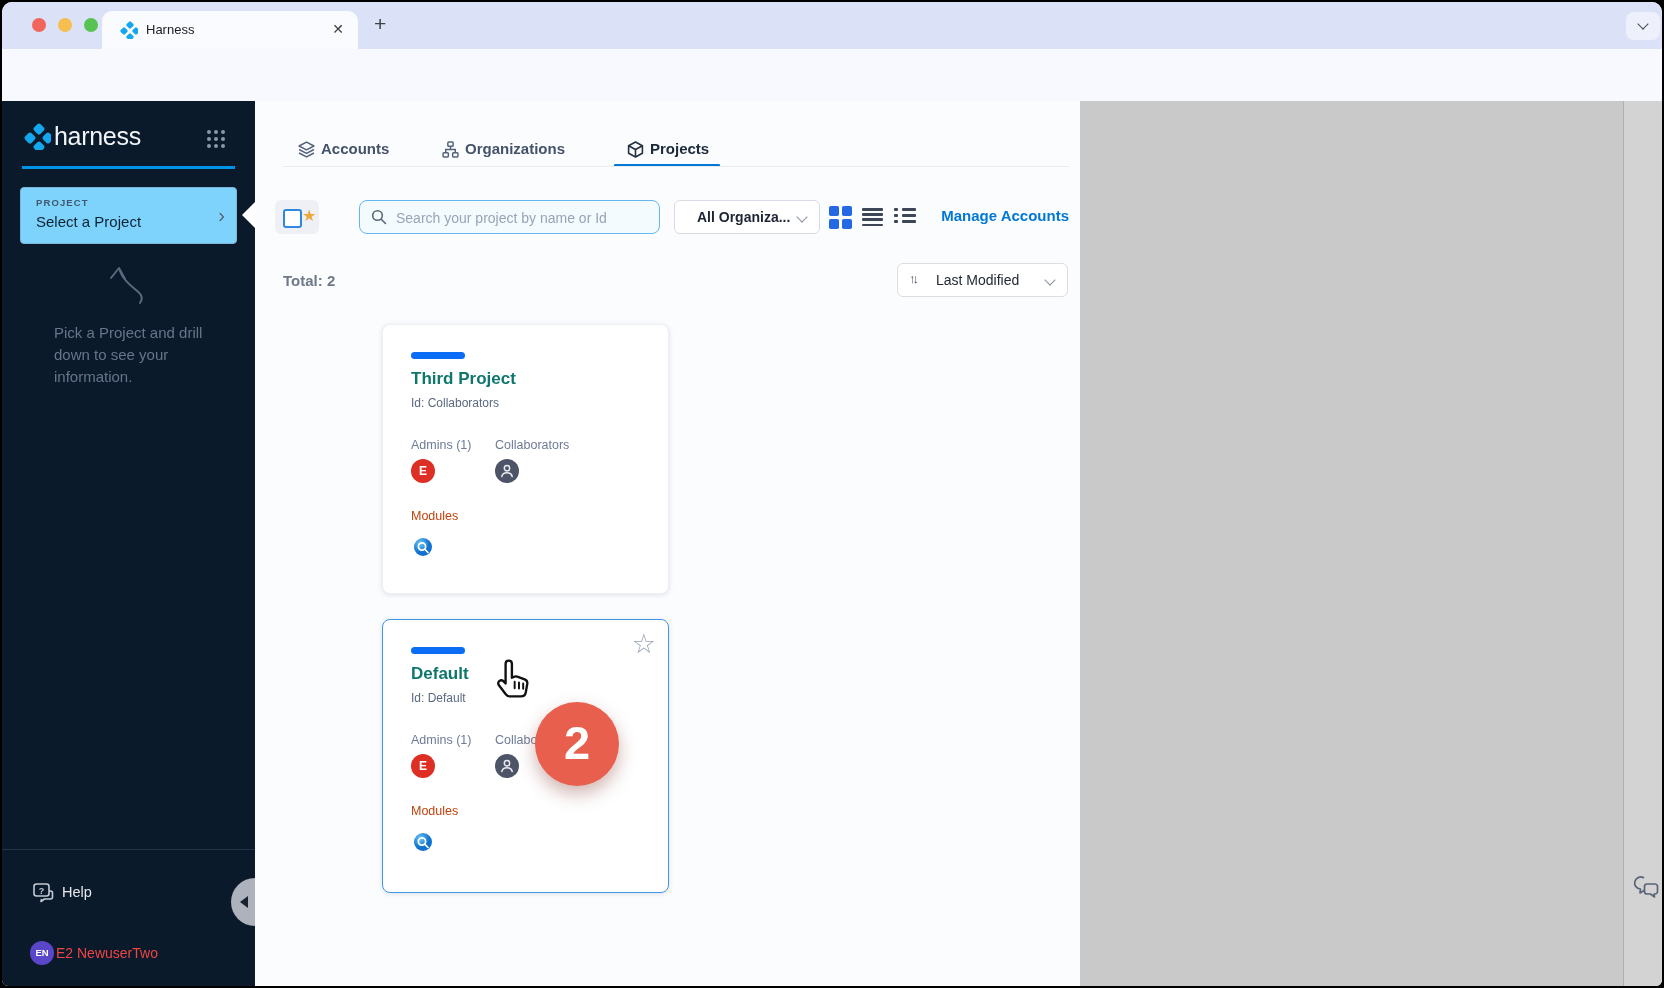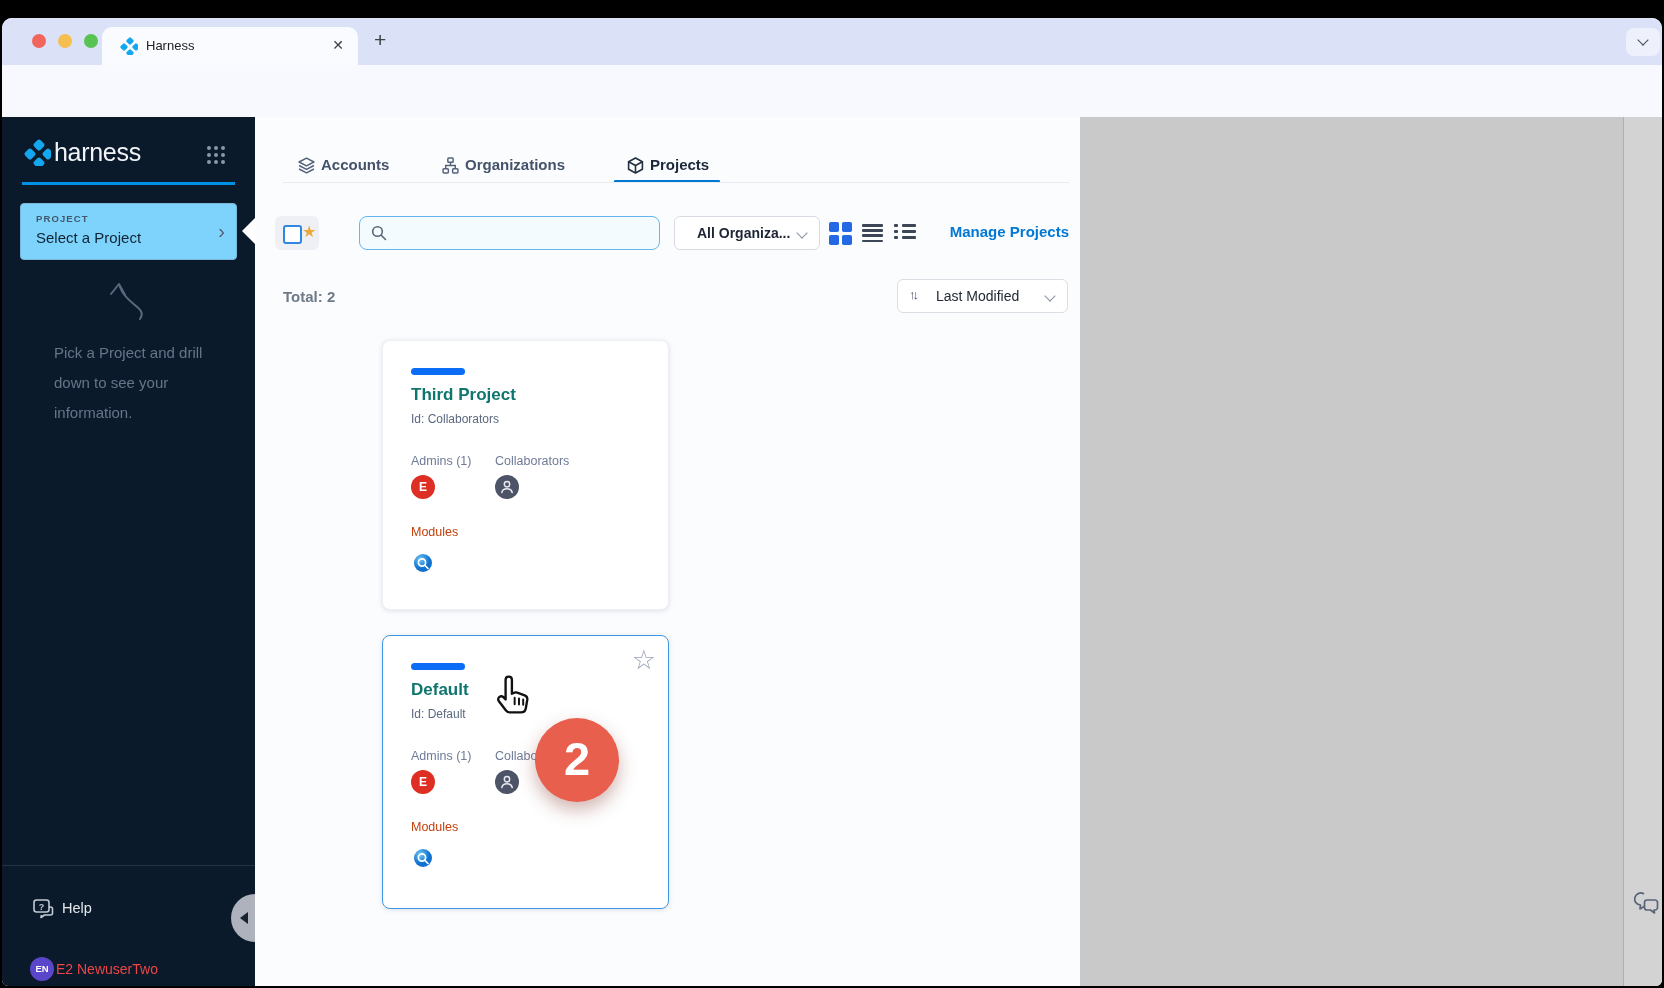--- a/index.html
+++ b/index.html
@@ -1,17 +1,17 @@
 <!DOCTYPE html>
 <html><head>
 <meta charset="utf-8">
 <style>
   html,body{margin:0;padding:0;background:#111;}
   .stage{position:relative;width:1664px;height:988px;background:#000;font-family:"Liberation Sans",sans-serif;overflow:hidden;}
-  .window{position:absolute;left:2px;top:2px;right:2px;bottom:2px;background:#fff;border-radius:10px 10px 6px 6px;overflow:hidden;margin-top:16px;}
+  .window{position:absolute;left:2px;top:2px;right:2px;bottom:2px;background:#fff;border-radius:10px 10px 6px 6px;overflow:hidden;}
   
   .tabstrip{position:absolute;left:0;top:0;right:0;height:47px;background:#dbe2f8;}
   .tl{position:absolute;top:16px;width:14px;height:14px;border-radius:50%;}
   .tl.red{left:30px;background:#f1655c;} .tl.yellow{left:56px;background:#f6bd4f;} .tl.green{left:82px;background:#57c353;}
   .tab{position:absolute;left:100px;top:9px;width:256px;height:38px;background:#f9fbff;border-radius:10px 10px 0 0;}
   .tab .favicon{position:absolute;left:18px;top:10px;}
   .tab .title{position:absolute;left:44px;top:11px;font-size:13px;color:#202124;}
   .tab .close{position:absolute;right:14px;top:10px;font-size:14px;color:#3c4043;cursor:pointer;}
   .newtab{position:absolute;left:372px;top:10px;font-size:21px;color:#3f4346;}
   .tabsearch{position:absolute;left:1624px;top:10px;width:34px;height:28px;background:#eef1fb;border-radius:8px;}
@@ -39,21 +39,21 @@
   .brandrow{position:absolute;left:22px;top:121px;}
   .brandtxt{position:absolute;left:52px;top:120px;font-size:25px;font-weight:500;color:#f2f5f8;letter-spacing:-0.3px;}
   .appsgrid{position:absolute;left:204px;top:127px;}
   .blueline{position:absolute;left:20px;top:164px;width:213px;height:3px;background:#0092e4;}
   .projsel{position:absolute;left:18px;top:185px;width:215px;height:55px;background:#7dd3fc;border:1.5px solid #7cb6da;border-radius:4px;cursor:pointer;}
   .projsel .lab{position:absolute;left:15px;top:9px;font-size:9.5px;font-weight:bold;letter-spacing:1.1px;color:#42586c;}
   .projsel .val{position:absolute;left:15px;top:25px;font-size:15px;color:#0f2333;}
   .projsel .arr{position:absolute;right:11px;top:16px;font-size:20px;color:#54646f;}
   .caret{position:absolute;left:240px;top:199px;width:0;height:0;border-top:14px solid transparent;border-bottom:14px solid transparent;border-right:14px solid #ffffff;}
   .sketch{position:absolute;left:98px;top:255px;}
-  .hint{position:absolute;left:52px;top:320px;width:182px;font-size:15px;line-height:30px;color:#66758a;}
+  .hint{position:absolute;left:52px;top:320px;width:182px;font-size:15px;line-height:22px;color:#66758a;}
   .sdivider{position:absolute;left:0;top:847px;width:253px;height:1px;background:#23344a;}
   .helprow{position:absolute;left:30px;top:879px;cursor:pointer;}
   .helprow .txt{position:absolute;left:30px;top:3px;font-size:14.5px;color:#e4e8ec;white-space:nowrap;}
   .userrow{position:absolute;left:28px;top:939px;cursor:pointer;}
   .uavatar{position:absolute;left:0;top:0;width:24px;height:24px;border-radius:50%;background:#5a46c8;color:#fff;font-size:9.5px;font-weight:bold;text-align:center;line-height:24px;}
   .uname{position:absolute;left:26px;top:4px;font-size:14px;color:#ef4444;white-space:nowrap;}
   .handle{position:absolute;left:229px;top:876px;width:24px;height:48px;background:#adb2bc;border-radius:48px 0 0 48px;z-index:6;}
   .handle .tri{position:absolute;left:9px;top:18px;width:0;height:0;border-top:6px solid transparent;border-bottom:6px solid transparent;border-right:8px solid #16222f;}
   
   .htab{position:absolute;top:138px;cursor:pointer;}
@@ -299,20 +299,21 @@
 
   <div class="favbox">
     <span class="cb"></span>
     <span class="st">★</span>
   </div>
   <div class="search">
     <svg width="16" height="16" viewBox="0 0 16 16" fill="none" stroke="#5b6775" stroke-width="1.6" stroke-linecap="round">
           <circle cx="6.5" cy="6.5" r="4.8"></circle>
           <path d="M10.2 10.2 L14.5 14.5"></path>
         </svg>
+    <input type="text" value="" placeholder="Search your project by name or Id" style="">
   </div>
   <div class="orgdd">
     <span class="txt">All Organiza...</span>
     <span class="chev"></span>
   </div>
   <span class="viewgrid">
     <svg width="23" height="23" viewBox="0 0 23 23" fill="#2468e4">
           <rect x="0" y="0" width="10" height="10" rx="1.8"></rect>
           <rect x="13" y="0" width="10" height="10" rx="1.8"></rect>
           <rect x="0" y="13" width="10" height="10" rx="1.8"></rect>
@@ -332,21 +333,21 @@
         </span>
     <span class="r" style="display:block">
           <i class="d"></i>
           <i class="l"></i>
         </span>
     <span class="r" style="display:block">
           <i class="d"></i>
           <i class="l"></i>
         </span>
   </span>
-  <div class="manage">Manage Projects</div>
+  <div class="manage">Manage Accounts</div>
 
   <div class="total">Total: 2</div>
   <div class="sortdd">
     <span class="ic">↑↓</span>
     <span class="txt">Last Modified</span>
     <span class="chev"></span>
   </div>
 
   <div class="card card1">
     <div class="cbar"></div>

